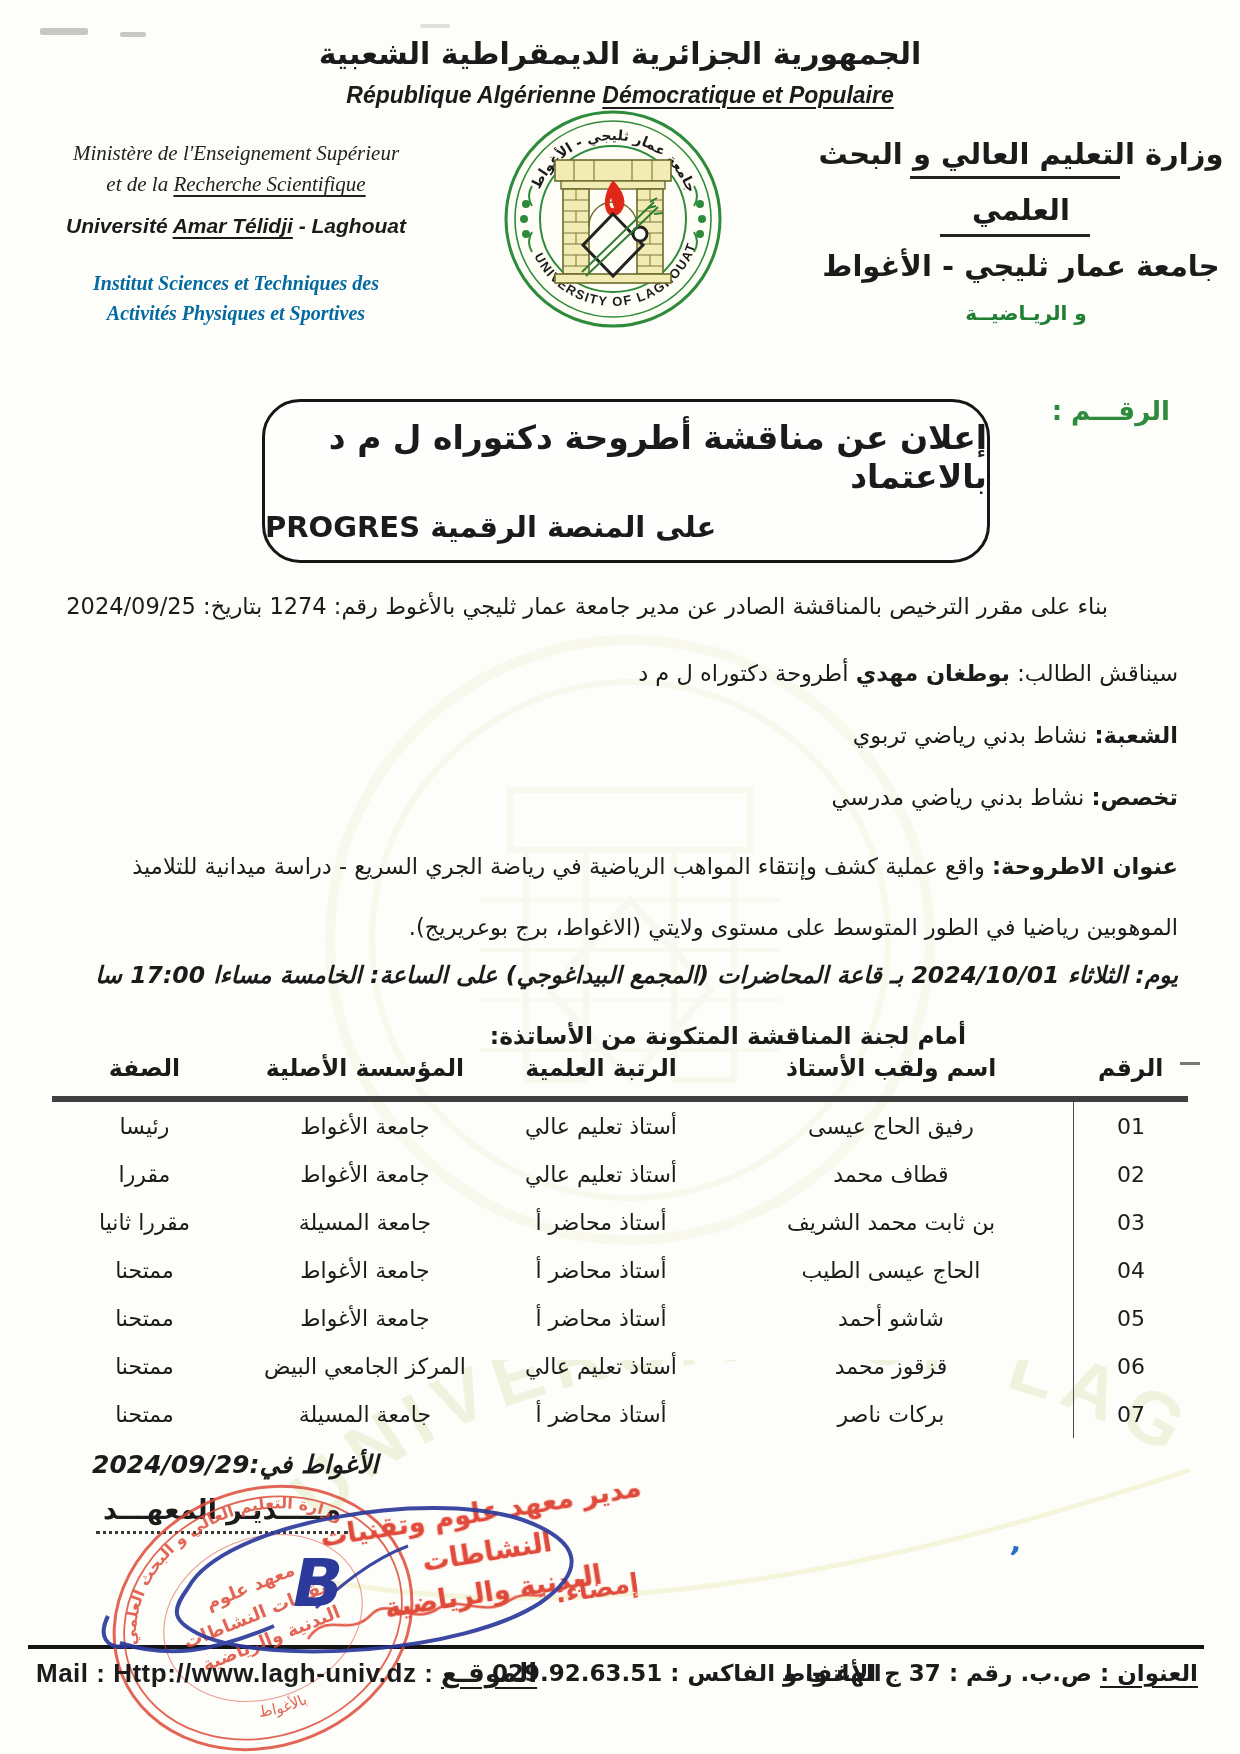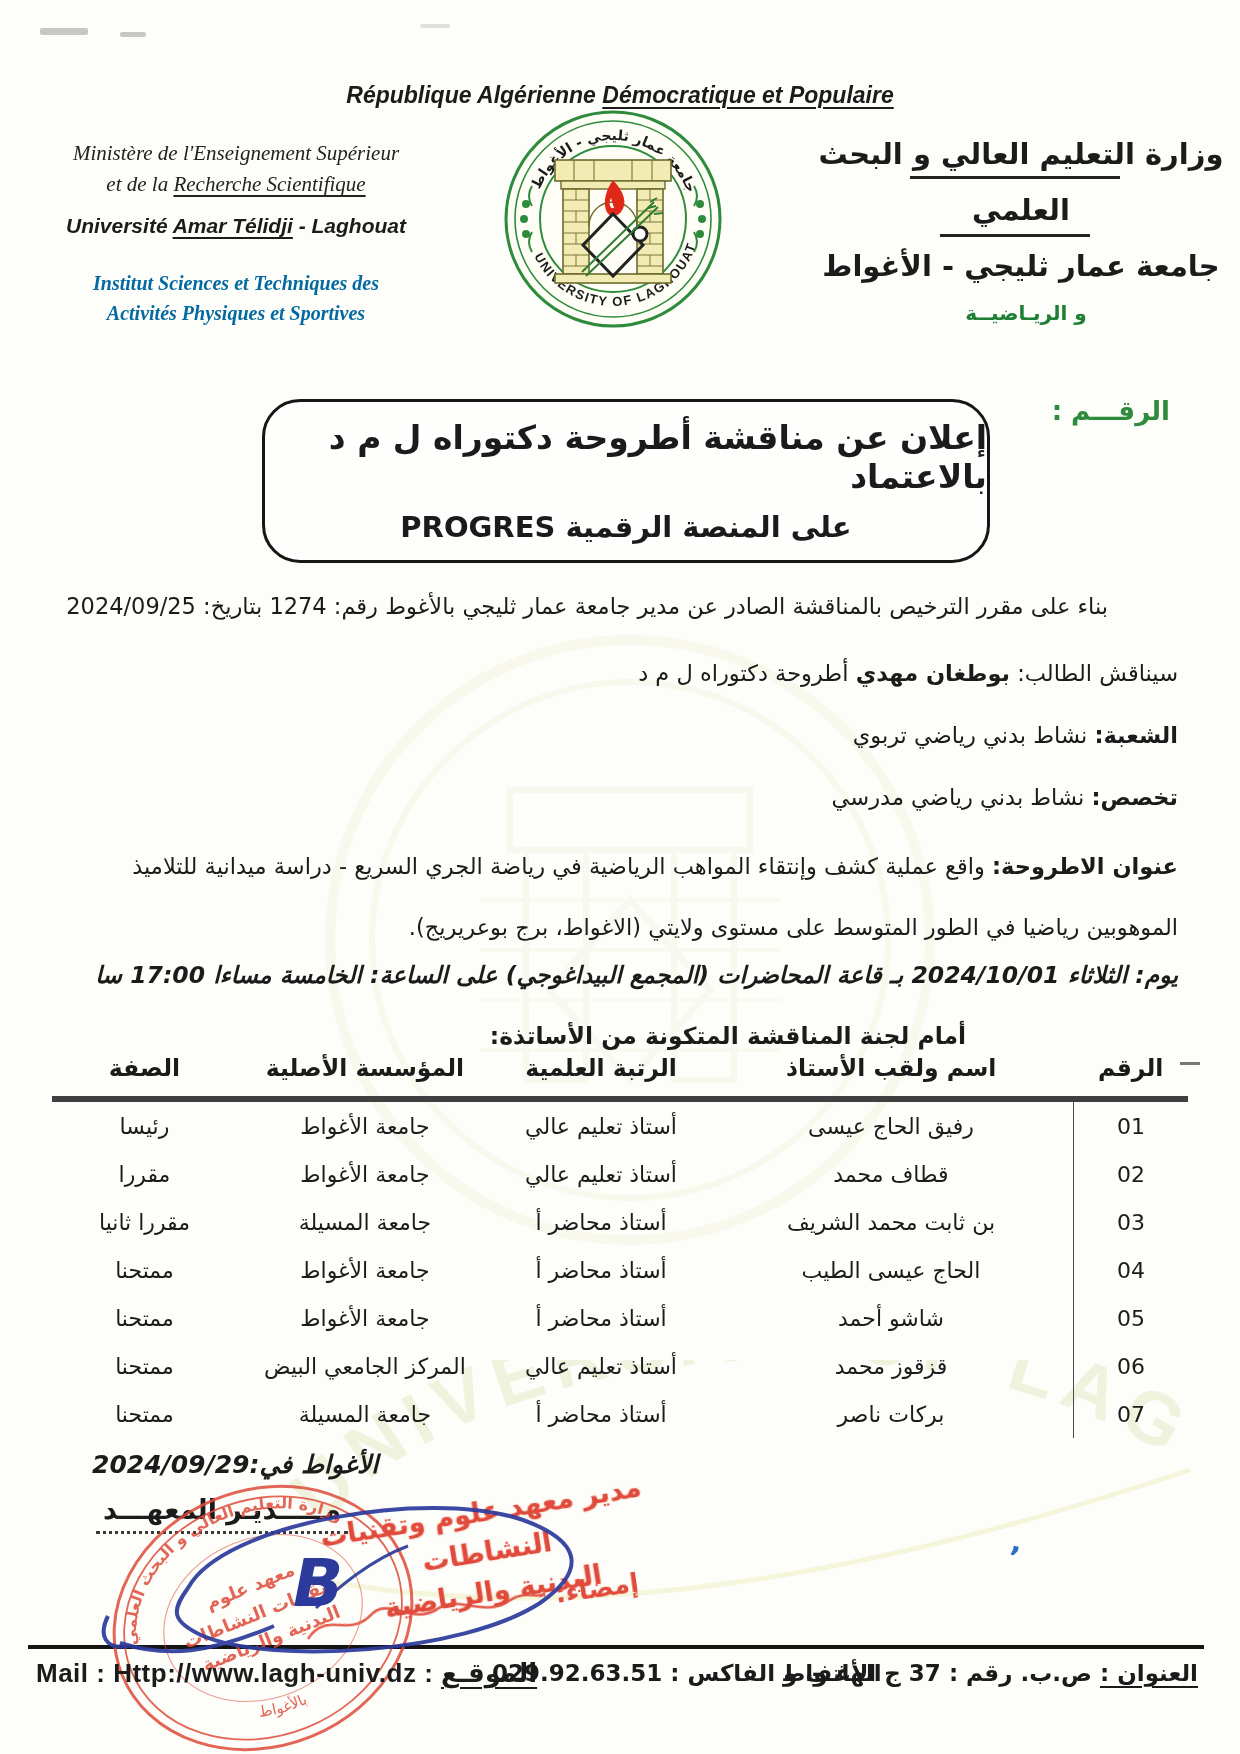--- a/index.html
+++ b/index.html
@@ -26,21 +26,21 @@
   .deco-line{background:#222; height:2.5px;}
 
   .logo-wrap{top:106px; left:502px; width:222px; height:226px;}
 
   .ref-label{top:396px; right:70px; font-size:26px; font-weight:bold; color:#2e8b3c;}
 
   
   .ann-box{
     top:399px; left:262px; width:722px; height:158px;
     border:3.5px solid #161616; border-radius:38px;
-    display:flex; flex-direction:column; justify-content:center; align-items:center; gap:14px;
+    display:flex; flex-direction:column; justify-content:center; align-items:flex-start; gap:14px;
     background:rgba(255,255,255,.65);
   }
   .ann-l1{font-size:33px; font-weight:bold; direction:rtl;}
   .ann-l2{font-size:29px; font-weight:bold; direction:rtl;}
 
   
   .para{right:62px; width:1118px; font-size:22.5px; line-height:36px; text-align:right;}
   .p-auth{top:588px; text-indent:70px;}
   .p-student{top:655px;}
   .p-branch{top:717px;}
@@ -111,20 +111,21 @@
     <text font-size="74" font-weight="bold" letter-spacing="10" fill="#e2ebc4" font-family="Liberation Sans, sans-serif">
       <textPath href="#ghostArc" startOffset="2%">UNIVERSITY OF LAGHOUAT</textPath>
     </text>
     <path d="M 70,220 C 340,270 640,210 940,110" fill="none" stroke="#ecefbe" stroke-width="5"></path>
   </svg>
 
   <div class="abs speck" style="top:28px; left:40px; width:48px; height:7px;"></div>
   <div class="abs speck" style="top:32px; left:120px; width:26px; height:5px;"></div>
   <div class="abs speck" style="top:24px; left:420px; width:30px; height:4px; opacity:.3;"></div>
 
+  <div class="abs ar republic-ar">الجمهورية الجزائرية الديمقراطية الشعبية</div>
   <div class="abs republic-fr">
     <span>République Algérienne </span><span class="u-part">Démocratique et Populaire</span>
   </div>
 
   <div class="abs min-left">
     <span>Ministère de l'Enseignement Supérieur</span><br>
     <span>et de la </span><span class="u-part">Recherche Scientifique</span>
   </div>
   <div class="abs univ-left">
     <span>Université </span><span class="u-part">Amar Télidji</span><span> - Laghouat</span>

